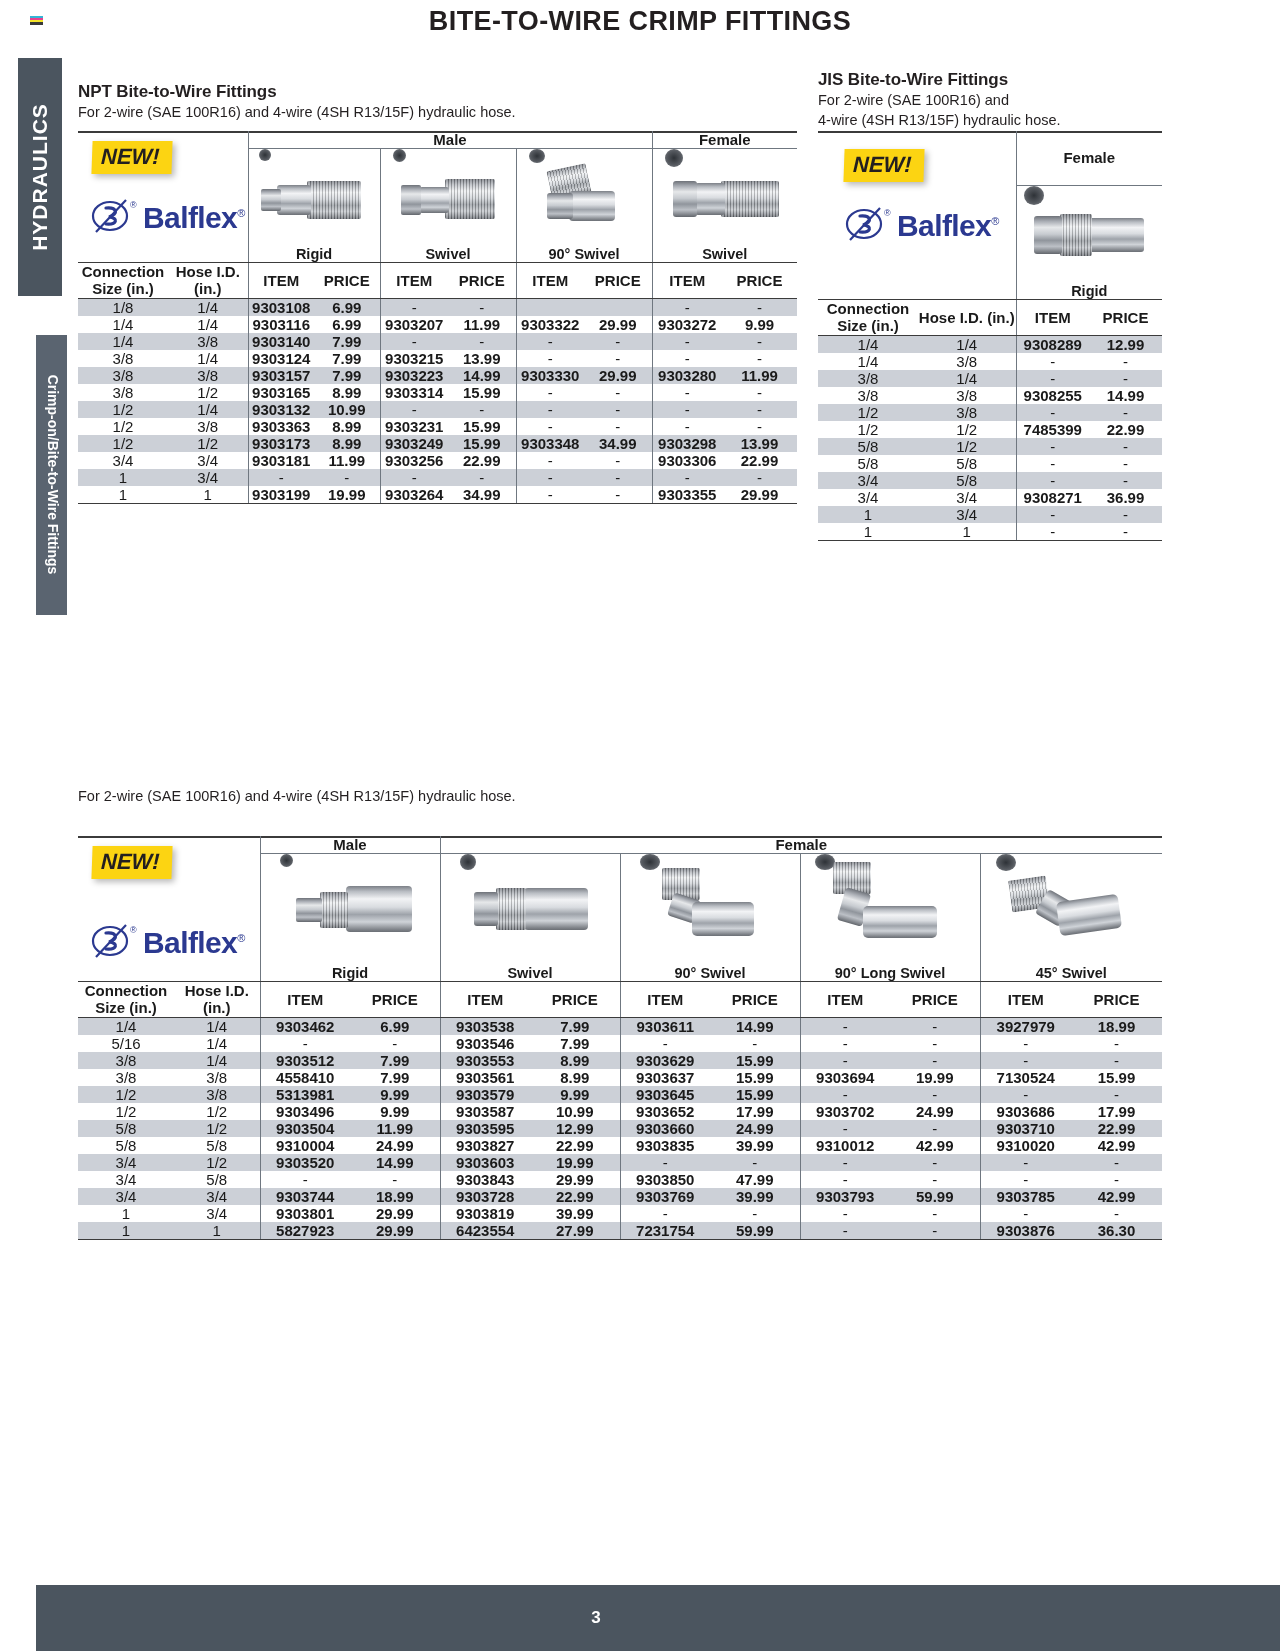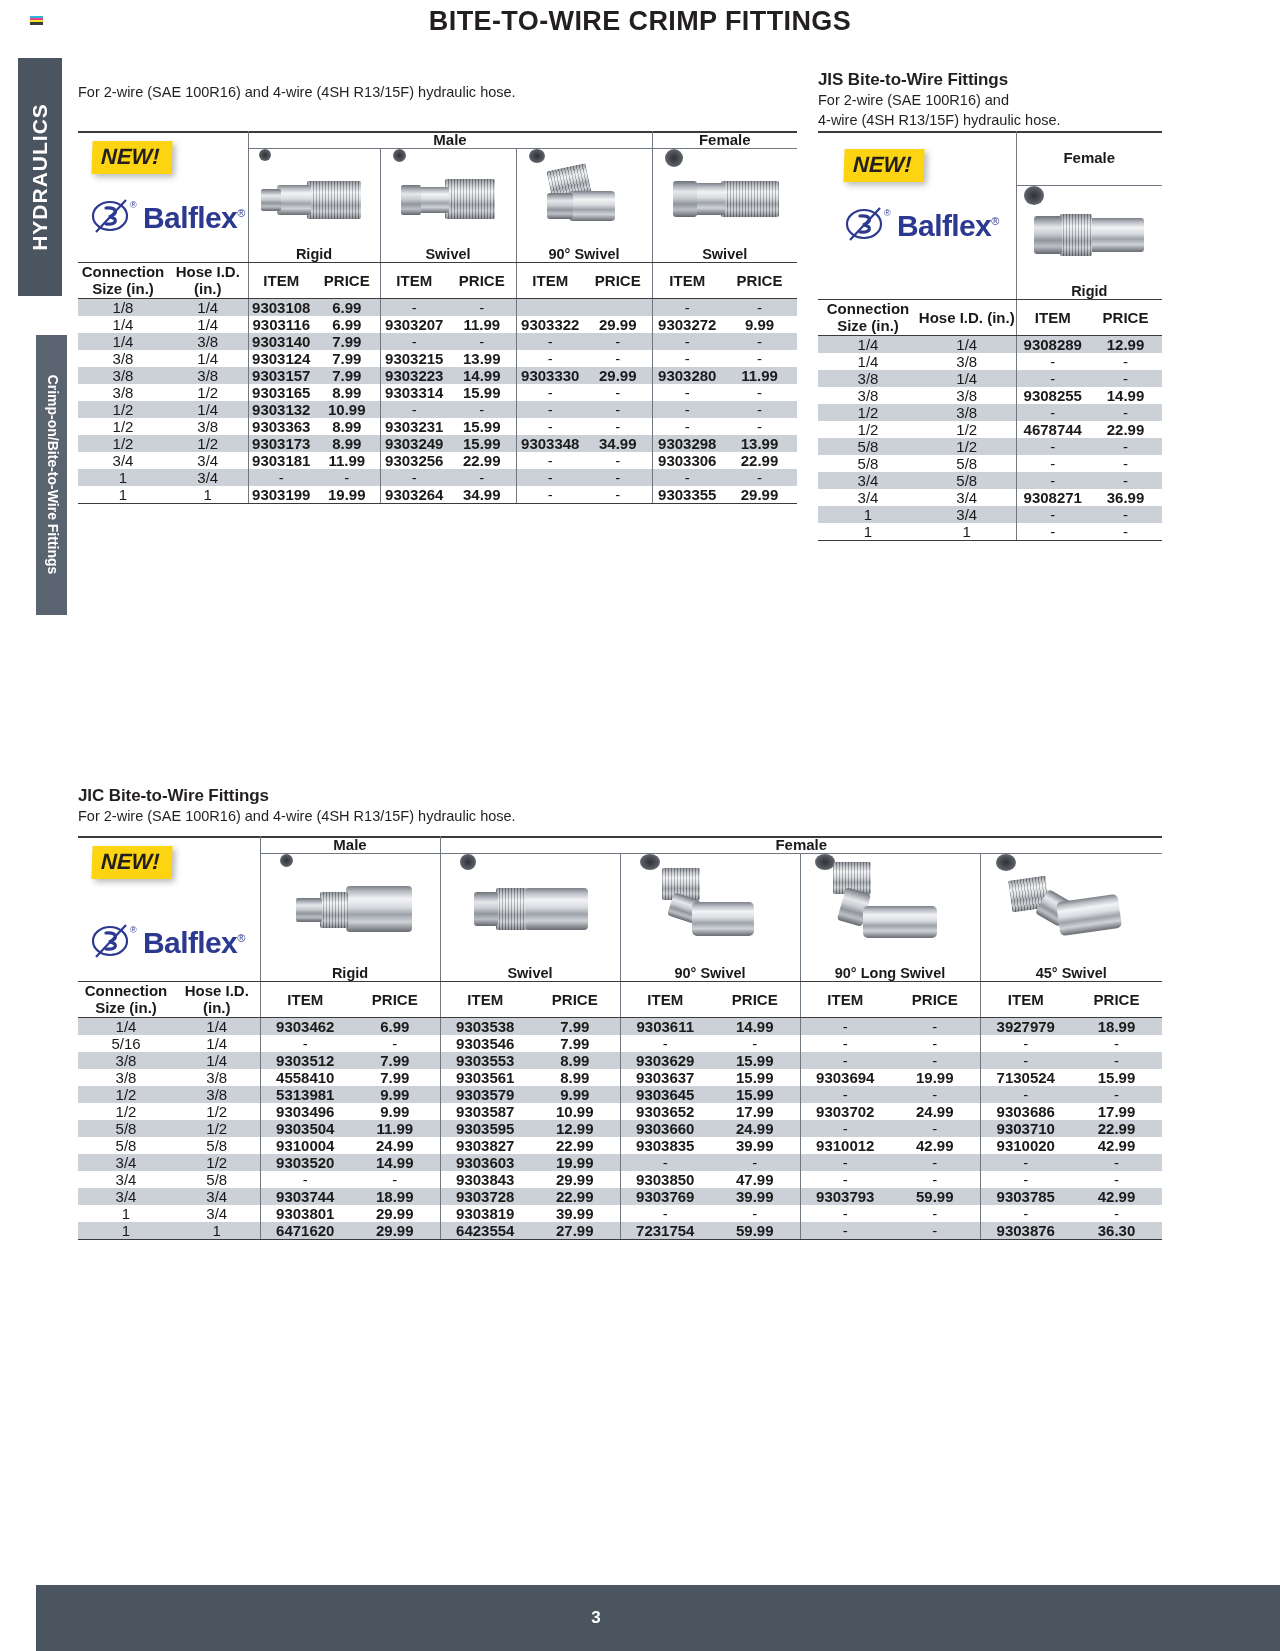--- a/index.html
+++ b/index.html
@@ -199,20 +199,21 @@
 <div class="page-title">BITE-TO-WIRE CRIMP FITTINGS</div>
 
 <div class="vtab-hydraulics">
   <span>HYDRAULICS</span>
 </div>
 <div class="vtab-crimp">
   <span>Crimp-on/Bite-to-Wire Fittings</span>
 </div>
 
 <div class="sec-head" style="left:78px; top:82px; width:620px;">
+  <div class="h1">NPT Bite-to-Wire Fittings</div>
   <div class="h2">For 2-wire (SAE 100R16) and 4-wire (4SH R13/15F) hydraulic hose.</div>
 </div>
 
 <div class="topline" style="left:78px; top:131px; width:719px;"></div>
 
 <table class="pt" id="npt-table" style="left:78px; top:131px;">
   <colgroup>
     <col style="width:90px">
       <col style="width:80px">
     <col style="width:66px">
@@ -533,21 +534,21 @@
       </tr>
       <tr class="alt">
         <td class="dc sz">1/2</td>
         <td class="dc sz">3/8</td>
         <td class="dc lb" style="font-weight: normal;">-</td>
         <td class="dc" style="font-weight: normal;">-</td>
       </tr>
       <tr>
         <td class="dc sz">1/2</td>
         <td class="dc sz">1/2</td>
-        <td class="dc lb">4678744</td>
+        <td class="dc lb">7485399</td>
         <td class="dc">22.99</td>
       </tr>
       <tr class="alt">
         <td class="dc sz">5/8</td>
         <td class="dc sz">1/2</td>
         <td class="dc lb" style="font-weight: normal;">-</td>
         <td class="dc" style="font-weight: normal;">-</td>
       </tr>
       <tr>
         <td class="dc sz">5/8</td>
@@ -576,21 +577,20 @@
       <tr class="botrule">
         <td class="dc sz">1</td>
         <td class="dc sz">1</td>
         <td class="dc lb" style="font-weight: normal;">-</td>
         <td class="dc" style="font-weight: normal;">-</td>
       </tr>
     </tbody>
 </table>
 
 <div class="sec-head" style="left:78px; top:786px; width:620px;">
-  <div class="h1">JIC Bite-to-Wire Fittings</div>
   <div class="h2">For 2-wire (SAE 100R16) and 4-wire (4SH R13/15F) hydraulic hose.</div>
 </div>
 
 <div class="topline" style="left:78px; top:836px; width:1084px;"></div>
 
 <table class="pt" id="jic-table" style="left:78px; top:836px;">
   <colgroup>
     <col style="width:96px">
       <col style="width:86px">
     <col style="width:90px">
@@ -855,21 +855,21 @@
         <td class="dc lb" style="font-weight: normal;">-</td>
         <td class="dc" style="font-weight: normal;">-</td>
         <td class="dc lb" style="font-weight: normal;">-</td>
         <td class="dc" style="font-weight: normal;">-</td>
         <td class="dc lb" style="font-weight: normal;">-</td>
         <td class="dc" style="font-weight: normal;">-</td>
       </tr>
       <tr class="alt botrule">
         <td class="dc sz">1</td>
         <td class="dc sz">1</td>
-        <td class="dc lb">6471620</td>
+        <td class="dc lb">5827923</td>
         <td class="dc">29.99</td>
         <td class="dc lb">6423554</td>
         <td class="dc">27.99</td>
         <td class="dc lb">7231754</td>
         <td class="dc">59.99</td>
         <td class="dc lb" style="font-weight: normal;">-</td>
         <td class="dc" style="font-weight: normal;">-</td>
         <td class="dc lb">9303876</td>
         <td class="dc">36.30</td>
       </tr>

